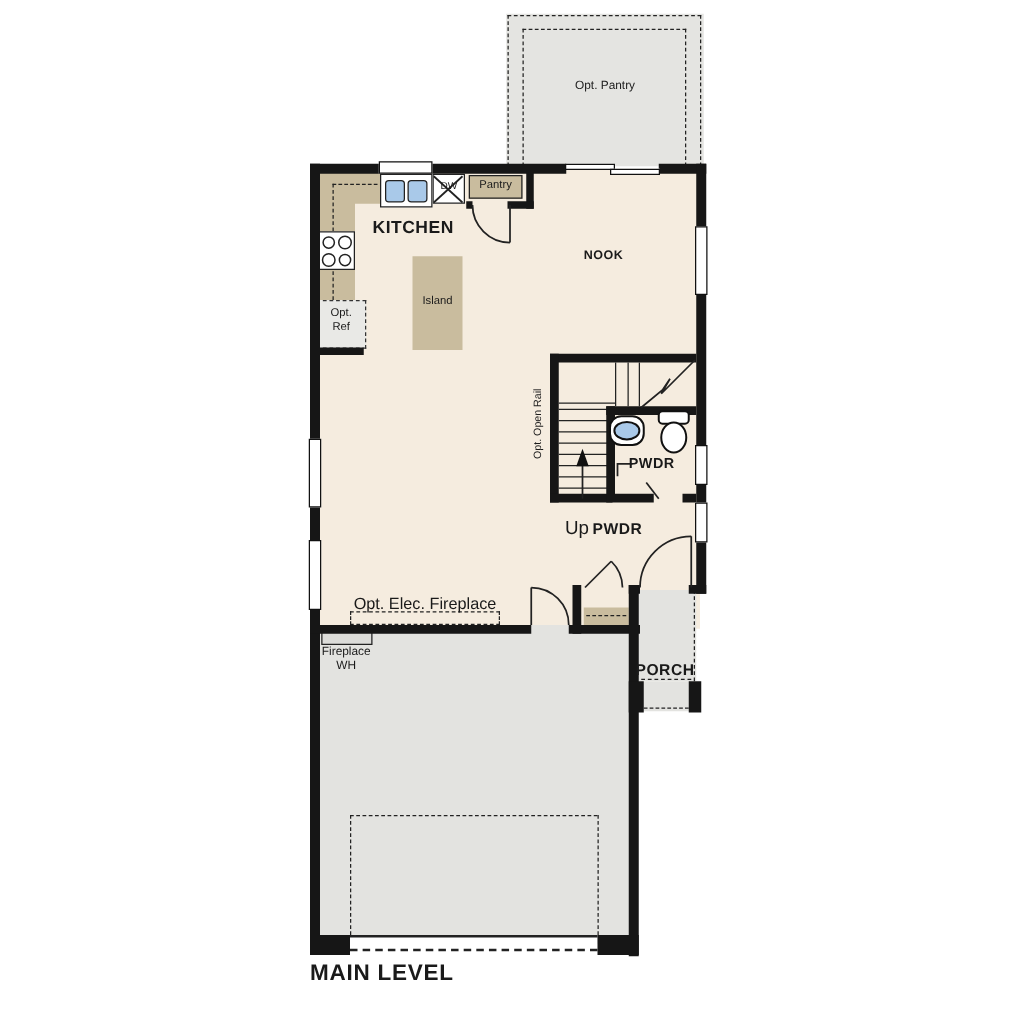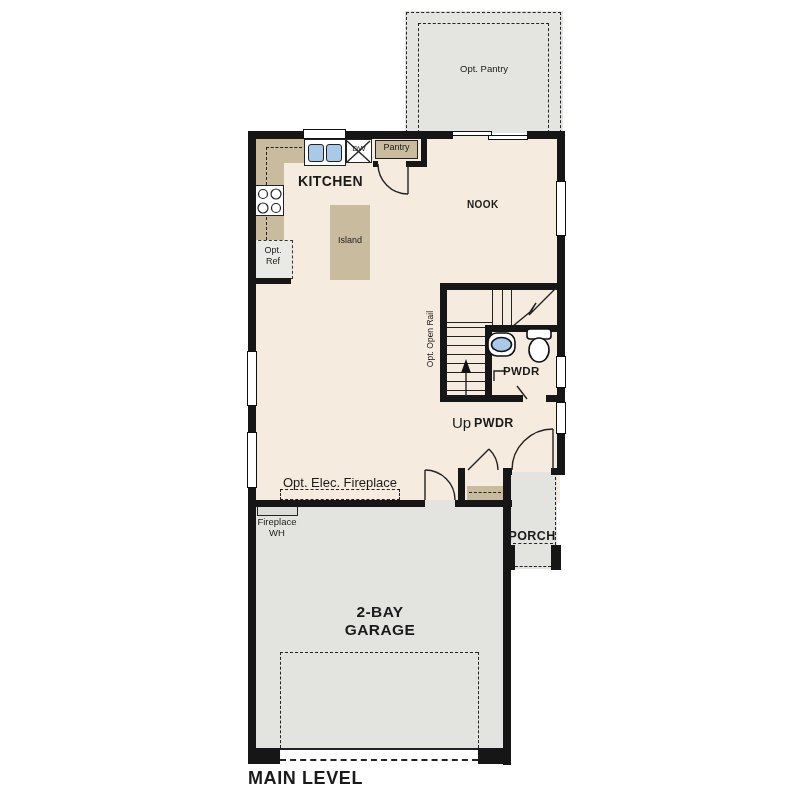--- a/index.html
+++ b/index.html
@@ -161,19 +161,15 @@
   <div class="lbl ctr" style="left:391px;top:333px;width:80px;height:12px;font-size:8.5px;transform:rotate(-90deg);">Opt. Open Rail</div>
   <div class="lbl" style="left:452px;top:397px;font-size:15px;margin-top:18px;">Up</div>
   <div class="lbl b" style="left:503px;top:365px;font-size:11.5px;">PWDR</div>
   <div class="lbl b" style="left:474px;top:417px;font-size:12.5px;">PWDR</div>
   <div class="lbl ctr b" style="left:507px;top:502px;width:50px;font-size:12.5px;margin-top:28px;">PORCH</div>
   <div class="lbl ctr" style="left:280px;top:476px;width:120px;font-size:13px;">Opt. Elec. Fireplace</div>
   <div class="lbl ctr" style="left:253px;top:517px;width:48px;font-size:9.5px;line-height:10.5px;">
     <span><span>Fireplace</span><br>
     <span>WH</span></span>
   </div>
-  <div class="lbl ctr b" style="left:330px;top:603px;width:100px;font-size:15.5px;line-height:18px;">
-    <span><span>2-BAY</span><br>
-    <span>GARAGE</span></span>
-  </div>
   <div class="lbl b" style="left:248px;top:769px;font-size:18px;letter-spacing:.6px;">MAIN LEVEL</div>
 
 </div>
 
 </body></html>

